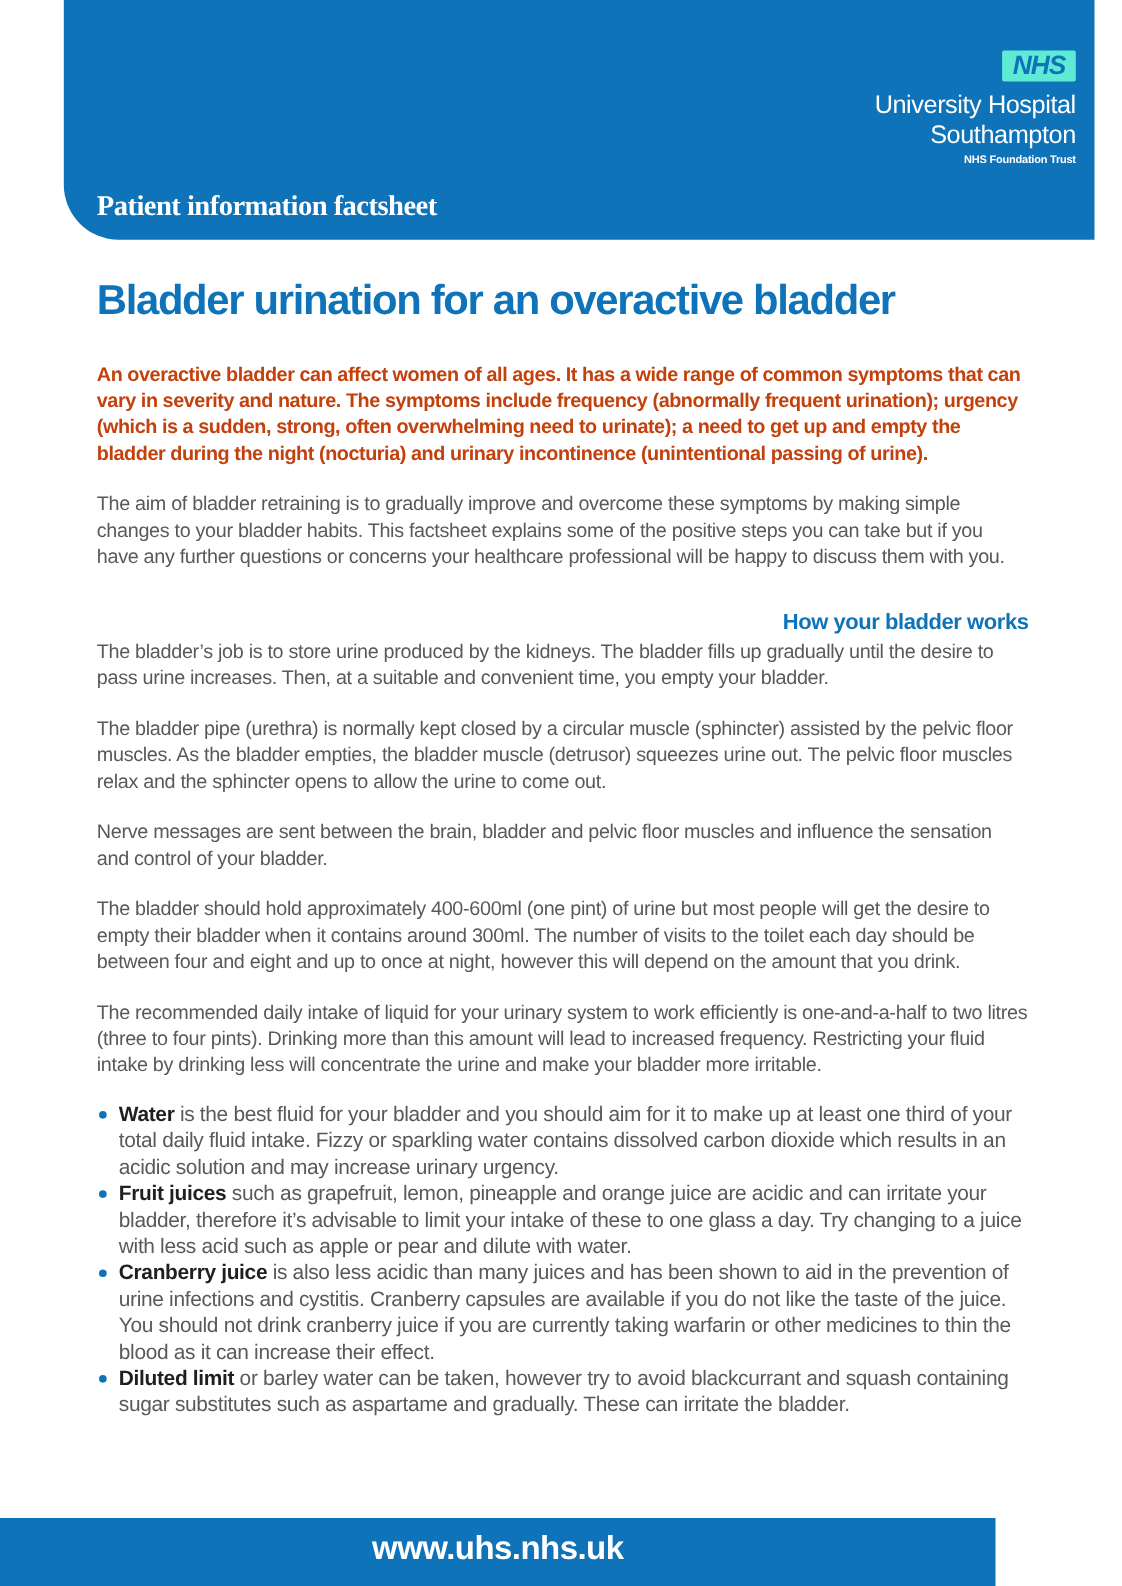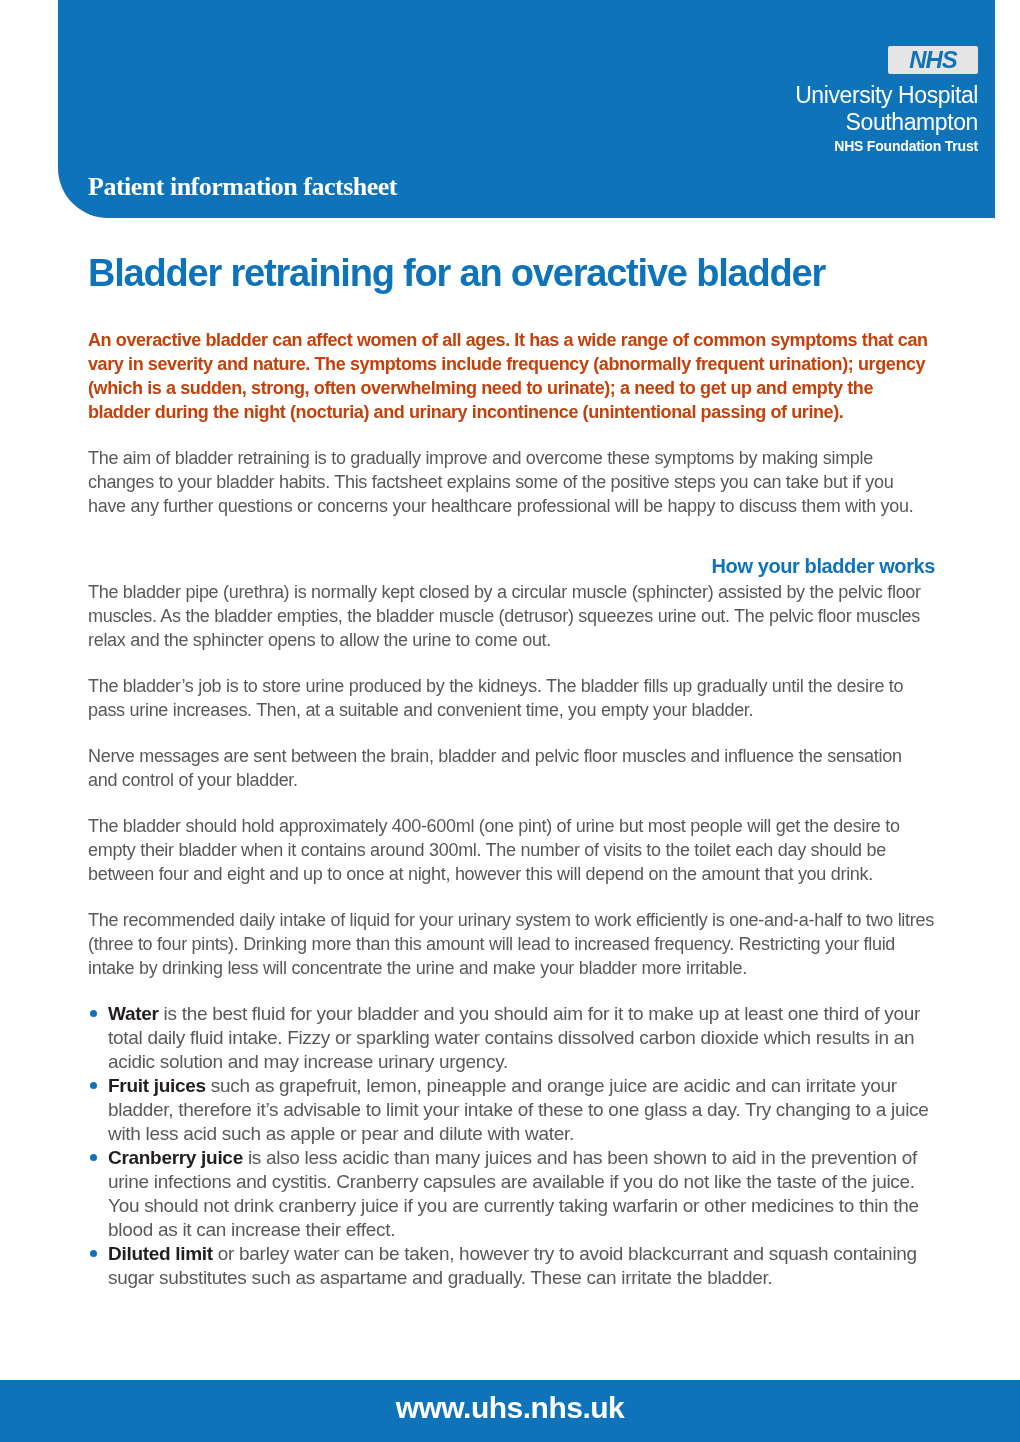--- a/index.html
+++ b/index.html
@@ -13,27 +13,27 @@
     background:#0f73b9;border-bottom-left-radius:50px;
   }
   .banner-label{
     position:absolute;left:30px;bottom:16px;
     color:#ffffff;font-size:26px;font-weight:bold;letter-spacing:-0.5px;font-family:Liberation Serif, serif;
   }
   .logo-block{
     position:absolute;top:46px;right:17px;text-align:right;color:#ffffff;
   }
   .nhs-box{
-    display:inline-block;background:#e5e5e5;color:#0f73b9;
-    width:90px;height:28px;line-height:28px;text-align:center;
+    display:inline-block;background:#5eead4;color:#0f73b9;
+    width:67px;height:28px;line-height:28px;text-align:center;
     font-size:24px;font-weight:bold;font-style:italic;border-radius:2px;
     letter-spacing:-1px;
   }
   .logo-line{font-size:23px;font-weight:normal;line-height:27px;letter-spacing:-0.4px;}
-  .logo-sub{font-size:14px;font-weight:bold;line-height:20px;letter-spacing:-0.2px;}
+  .logo-sub{font-size:10px;font-weight:bold;line-height:20px;letter-spacing:-0.2px;}
   .logo-block .nhs-row{margin-bottom:8px;}
   
   .content{
     position:absolute;left:88px;top:218px;width:847px;color:#58595b;
   }
   h1.page-title{
     margin:32px 0 0 0;font-size:38px;line-height:46px;font-weight:bold;
     color:#0f73b9;letter-spacing:-1.2px;white-space:nowrap;
   }
   p{margin:0 0 22px 0;font-size:18px;line-height:24px;letter-spacing:-0.3px;}
@@ -53,21 +53,21 @@
     position:relative;padding-left:20px;margin:0;
     font-size:19px;line-height:24px;letter-spacing:-0.3px;
   }
   .bullet-dot{
     position:absolute;left:2px;top:8px;width:7px;height:7px;border-radius:50%;
     background:#0f73b9;
   }
   .b-lead{font-weight:bold;color:#221e1f;}
   
   .footer-bar{
-    position:absolute;left:0;top:1380px;width:1020px;height:62px;
+    position:absolute;left:0;top:1380px;width:905px;height:62px;
     background:#0f73b9;text-align:center;
   }
   .footer-url{
     color:#ffffff;font-size:30px;font-weight:bold;line-height:56px;
     letter-spacing:-0.5px;
   }
 </style>
 </head>
 <body>
 
@@ -77,28 +77,28 @@
     <div class="nhs-row">
       <span class="nhs-box">NHS</span>
     </div>
     <div class="logo-line">University Hospital</div>
     <div class="logo-line">Southampton</div>
     <div class="logo-sub">NHS Foundation Trust</div>
   </div>
 </div>
 
 <div class="content">
-  <h1 class="page-title">Bladder retraining for an overactive bladder</h1>
+  <h1 class="page-title">Bladder urination for an overactive bladder</h1>
 
   <p class="intro-bold">An overactive bladder can affect women of all ages. It has a wide range of common symptoms that can vary in severity and nature. The symptoms include frequency (abnormally frequent urination); urgency (which is a sudden, strong, often overwhelming need to urinate); a need to get up and empty the bladder during the night (nocturia) and urinary incontinence (unintentional passing of urine).</p>
   <p class="intro">The aim of bladder retraining is to gradually improve and overcome these symptoms by making simple changes to your bladder habits. This factsheet explains some of the positive steps you can take but if you have any further questions or concerns your healthcare professional will be happy to discuss them with you.</p>
 
   <h2 class="section-heading">How your bladder works</h2>
+  <p>The bladder’s job is to store urine produced by the kidneys. The bladder fills up gradually until the desire to pass urine increases. Then, at a suitable and convenient time, you empty your bladder.</p>
   <p>The bladder pipe (urethra) is normally kept closed by a circular muscle (sphincter) assisted by the pelvic floor muscles. As the bladder empties, the bladder muscle (detrusor) squeezes urine out. The pelvic floor muscles relax and the sphincter opens to allow the urine to come out.</p>
-  <p>The bladder’s job is to store urine produced by the kidneys. The bladder fills up gradually until the desire to pass urine increases. Then, at a suitable and convenient time, you empty your bladder.</p>
   <p>Nerve messages are sent between the brain, bladder and pelvic floor muscles and influence the sensation and control of your bladder.</p>
   <p>The bladder should hold approximately 400-600ml (one pint) of urine but most people will get the desire to empty their bladder when it contains around 300ml. The number of visits to the toilet each day should be between four and eight and up to once at night, however this will depend on the amount that you drink.</p>
 
   <p>The recommended daily intake of liquid for your urinary system to work efficiently is one-and-a-half to two litres (three to four pints). Drinking more than this amount will lead to increased frequency. Restricting your fluid intake by drinking less will concentrate the urine and make your bladder more irritable.</p>
 
   <ul class="bullet-list">
     <li>
       <span class="bullet-dot"></span><span class="b-lead">Water</span><span> is the best fluid for your bladder and you should aim for it to make up at least one third of your total daily fluid intake. Fizzy or sparkling water contains dissolved carbon dioxide which results in an acidic solution and may increase urinary urgency.</span>
     </li>
     <li>

